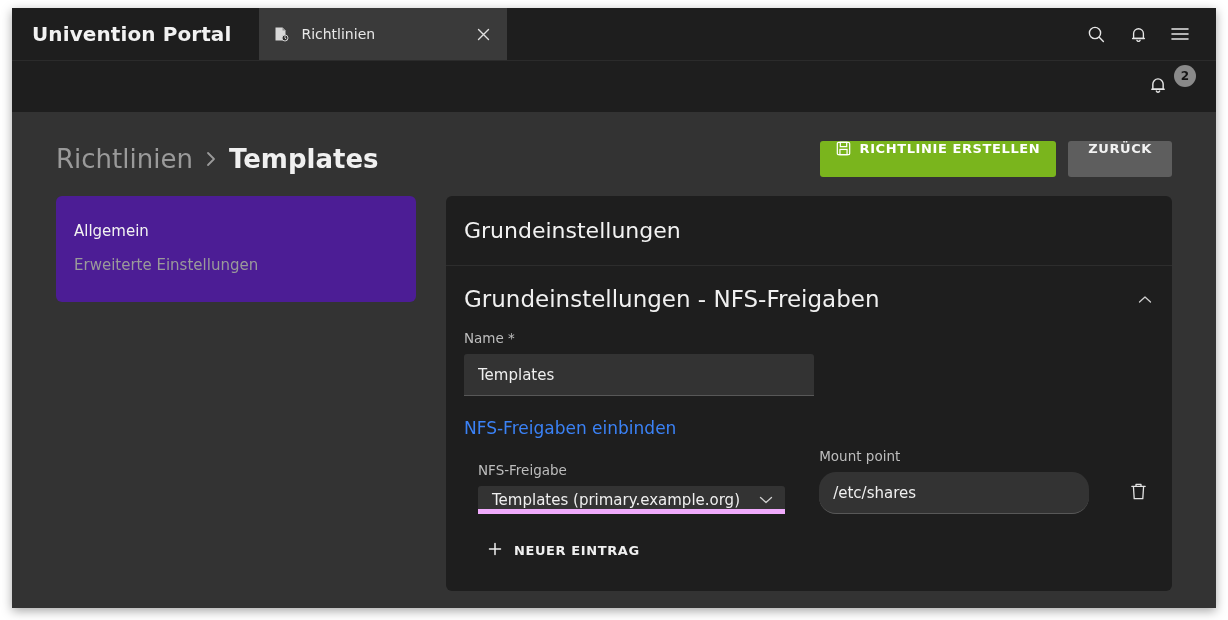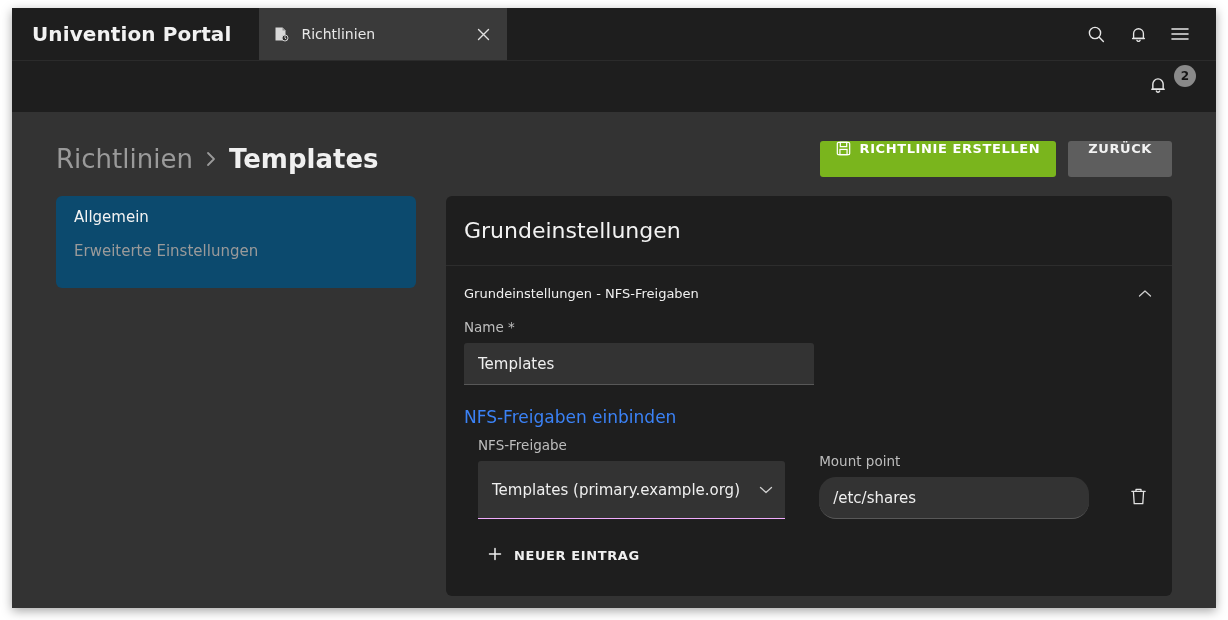--- a/index.html
+++ b/index.html
@@ -128,23 +128,23 @@
     padding: 0 16px;
   }
   .btn-primary { background: #7ab51d; color: #ffffff; }
   .btn-secondary { background: #5e5e5e; color: #f2f2f2; padding: 0 20px; }
 
   
   .cols { display: flex; gap: 30px; align-items: flex-start; }
 
   .sidecard {
     width: 360px; flex: 0 0 360px;
-    background: #0c4a6e;
+    background: #4c1d95;
     border-radius: 6px;
-    padding: 4px 0 20px 0;
+    padding: 18px 0 20px 0;
   }
   .side-item {
     padding: 5px 18px; font-size: 15px; cursor: pointer;
     line-height: 1.6;
   }
   .side-item.active { color: #f2f2f2; }
   .side-item.muted { color: #9a9a9a; }
 
   .panel {
     flex: 1 1 auto;
@@ -156,21 +156,21 @@
     font-size: 22px; color: #f2f2f2; font-weight: 400;
     padding: 22px 18px 22px 18px;
     border-bottom: 1px solid #2d2d2d;
   }
   .section-head {
     display:flex; align-items:center;
     padding: 20px 20px 18px 18px;
     cursor: pointer;
   }
   .section-head h3 {
-    font-size: 13px; color: #f0f0f0; font-weight: 400;
+    font-size: 23px; color: #f0f0f0; font-weight: 400;
   }
   .chev { margin-left: auto; display:flex; align-items:center; }
 
   .section-body { padding: 0 18px 26px 18px; }
 
   .field-label {
     font-size: 13.5px; color: #bdbdbd; margin-bottom: 8px;
   }
   .text-input {
     background: #333333;
@@ -194,26 +194,26 @@
     display: flex; align-items: flex-end; gap: 34px;
     padding-left: 14px;
   }
   .entry-col { display: flex; flex-direction: column; }
   .entry-col.sel { width: 336px; }
   .entry-col.mp { width: 295px; }
   .sel-wrap { position: relative; }
   .select-box {
     background: #333333;
     border: none;
-    border-bottom: 1px solid #f0abfc;
+    border-bottom: 5px solid #f0abfc;
     border-radius: 3px 3px 0 0;
-    height: 58px; width: 100%;
+    height: 28px; width: 100%;
     color: #efefef; font-family: inherit; font-size: 15px;
     padding: 0 36px 0 14px;
-    display:flex; align-items:center; cursor: pointer;
+    display:flex; align-items:flex-end; cursor: pointer;
   }
   .sel-chev {
     position:absolute; right: 12px; top: 50%; transform: translateY(-50%);
     pointer-events: none; display:flex;
   }
   .mp-input { width: 100%; border-radius: 17px; }
   .trash-btn {
     width: 34px; height: 42px; background: transparent; border: none;
     display:flex; align-items:center; justify-content:center; cursor:pointer;
   }

